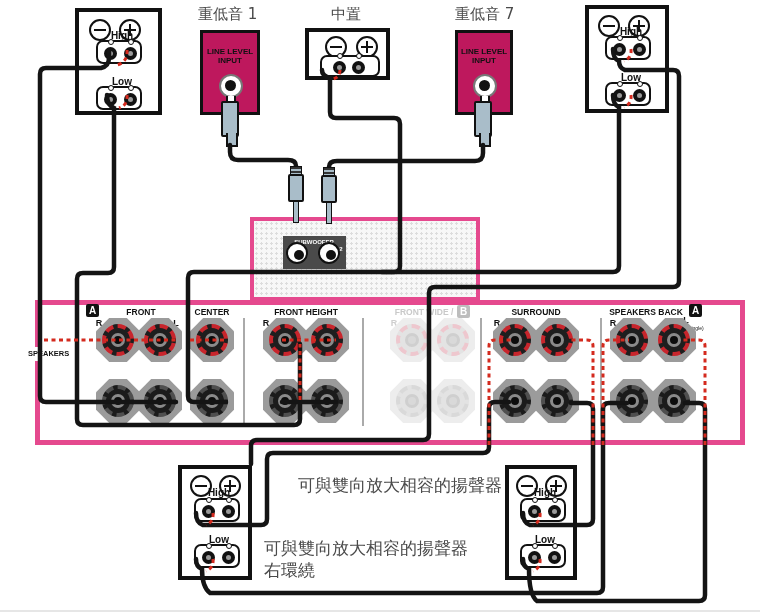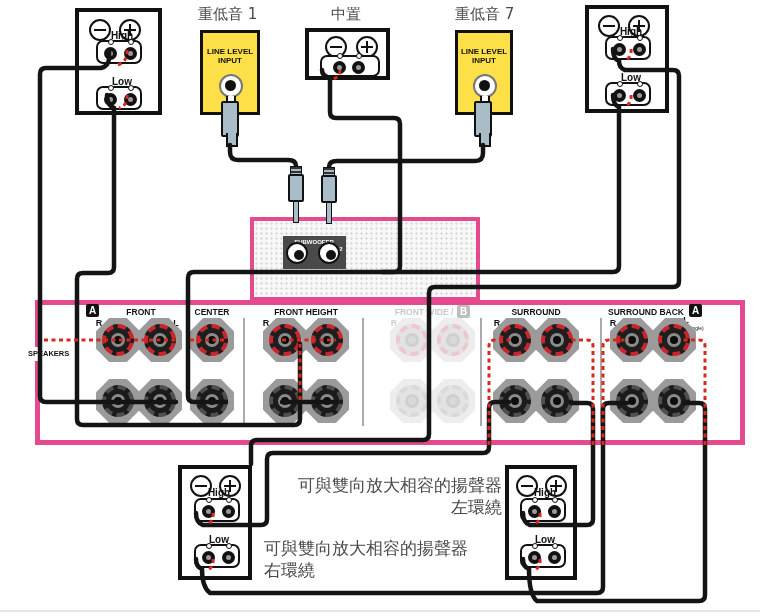--- a/index.html
+++ b/index.html
@@ -15,21 +15,21 @@
   .sym.small.minus::before,.sym.small.plus::before{left:2px;right:2px;height:1.8px;margin-top:-0.9px;}
   .sym.small.plus::after{top:2px;bottom:2px;width:1.8px;margin-left:-0.9px;}
   .sym.filled{background:#111;}
   .sym.filled.plus::before,.sym.filled.plus::after{background:#fff;}
   .hl{position:absolute;font-weight:bold;font-size:10px;color:#111;transform:translateX(-50%);white-space:nowrap;}
   .strip{position:absolute;border:2.5px solid #111;border-radius:7px;background:#fff;box-sizing:border-box;}
   .post{position:absolute;width:13px;height:13px;border-radius:50%;background:#111;}
   .post::before{content:"";position:absolute;left:4px;top:4px;width:5px;height:5px;border-radius:50%;background:#9a9a9a;}
   .post::after{content:"";position:absolute;left:3.5px;top:-8px;width:4px;height:4px;border-radius:50%;border:1.5px solid #111;background:#fff;}
   
-  .subbox{position:absolute;background:#fde047;border:3px solid #111;box-sizing:border-box;z-index:2;}
+  .subbox{position:absolute;background:#be185d;border:3px solid #111;box-sizing:border-box;z-index:2;}
   .linelabel{position:absolute;width:100%;text-align:center;font-weight:bold;font-size:8px;letter-spacing:0;color:#111;}
   .subjack{position:absolute;width:24px;height:24px;border-radius:50%;border:2.5px solid #777;background:#fff;box-sizing:border-box;}
   .subjack::after{content:"";position:absolute;left:4px;top:4px;width:11px;height:11px;border-radius:50%;background:#111;}
   .subneck{position:absolute;width:10px;height:8px;background:#fff;border:2px solid #111;border-top:none;box-sizing:border-box;}
   .subplug{position:absolute;width:18px;height:36px;background:#a9bdc9;border:2px solid #111;border-radius:2px;box-sizing:border-box;z-index:3;}
   .subplug::after{content:"";position:absolute;left:3px;bottom:-12px;width:8px;height:12px;background:#a9bdc9;border:2px solid #111;border-top:none;}
   
   .cjk{font-family:"DejaVu Sans",sans-serif;color:#4a4a4a;}
   .toplab{position:absolute;font-size:15px;}
   
@@ -185,21 +185,21 @@
 
   <div class="badge" style="left:86px;top:304px;">A</div>
   <div class="badge" style="left:689px;top:304px;">A</div>
   <div class="badge gray" style="left:457px;top:305px;">B</div>
 
   <div class="seclab" style="left:141px;top:307px;">FRONT</div>
   <div class="seclab" style="left:212px;top:307px;">CENTER</div>
   <div class="seclab" style="left:306px;top:307px;">FRONT HEIGHT</div>
   <div class="seclab gray" style="left:424px;top:307px;">FRONT WIDE /</div>
   <div class="seclab" style="left:536px;top:307px;">SURROUND</div>
-  <div class="seclab" style="left:646px;top:307px;">SURROUND BACK</div>
+  <div class="seclab" style="left:646px;top:307px;">SPEAKERS BACK</div>
 
   <div class="rllab" style="left:99px;top:318px;">R</div>
   <div class="rllab" style="left:176px;top:318px;">L</div>
   <div class="rllab" style="left:266px;top:318px;">R</div>
   <div class="rllab" style="left:338px;top:318px;">L</div>
   <div class="rllab gray" style="left:394px;top:318px;">R</div>
   <div class="rllab gray" style="left:464px;top:318px;">L</div>
   <div class="rllab" style="left:497px;top:318px;">R</div>
   <div class="rllab" style="left:569px;top:318px;">L</div>
   <div class="rllab" style="left:613px;top:318px;">R</div>
@@ -347,21 +347,20 @@
       <span class="post" style="left:26px;top:5px;"></span>
     </div>
     <div class="hl" style="left:36px;top:65px;">Low</div>
     <div class="strip" style="left:11px;top:75px;width:46px;height:24px;">
       <span class="post" style="left:6px;top:5px;"></span>
       <span class="post" style="left:26px;top:5px;"></span>
     </div>
   </div>
 
   <div class="cjk" style="position:absolute;left:250px;top:474px;width:252px;text-align:right;font-size:17px;">可與雙向放大相容的揚聲器</div>
-  <div class="cjk" style="position:absolute;left:250px;top:496px;width:252px;text-align:right;font-size:17px;">左環繞</div>
   <div class="cjk" style="position:absolute;left:264px;top:537px;font-size:17px;">可與雙向放大相容的揚聲器</div>
   <div class="cjk" style="position:absolute;left:264px;top:559px;font-size:17px;">右環繞</div>
 
   <svg id="wires" width="760" height="616" viewBox="0 0 760 616">
     <g fill="none" stroke="#141414" stroke-width="4.5" stroke-linecap="round">
 
       <path d="M109,50 V58 Q109,66 101,68 H46 Q40,68 40,74 V396 Q40,402 46,402 H176"></path>
 
       <path d="M107,95 Q107,105 114,108 V267 Q114,273 108,273 H83 Q77,273 77,279 V419 Q77,425 83,425 H294 Q300,425 300,419 V344"></path>
       <path d="M282,402 H336"></path>

